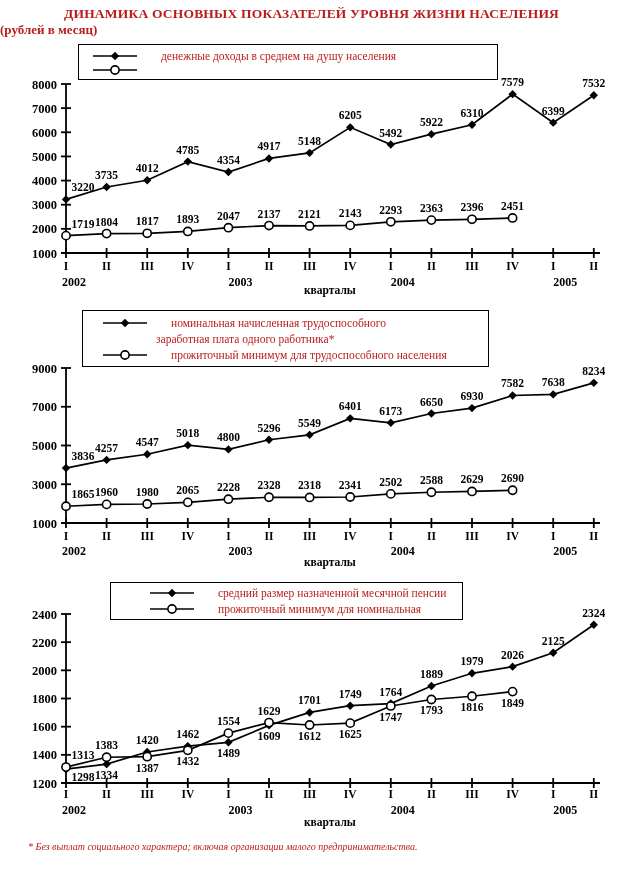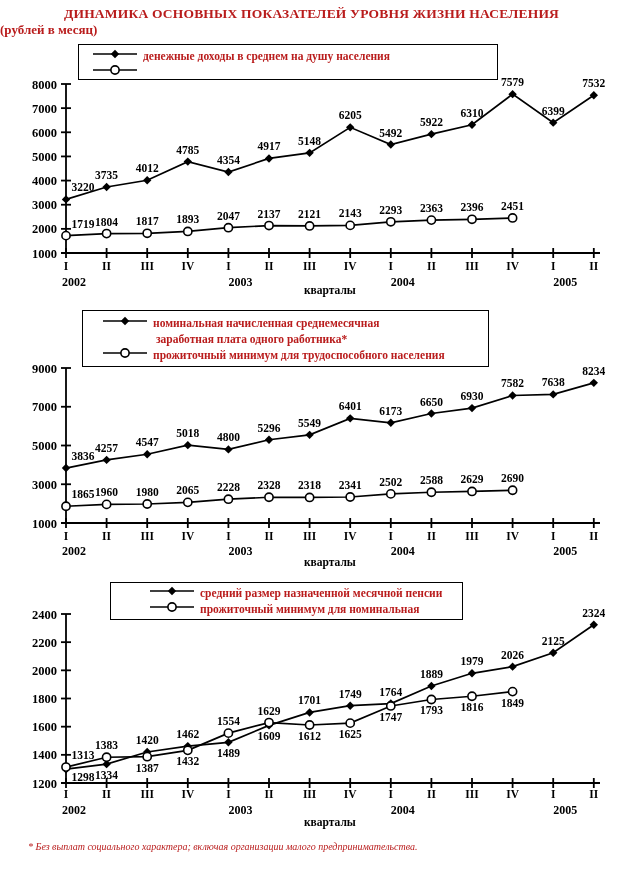--- a/index.html
+++ b/index.html
@@ -9,21 +9,21 @@
          font-weight:bold;font-size:13.5px;letter-spacing:.2px;}
   .subtitle{position:absolute;top:22px;left:0;width:623px;text-align:left;
          font-weight:bold;font-size:13px;}
   svg.chart{position:absolute;left:0;}
   svg text{font-family:"Liberation Serif",serif;font-weight:bold;fill:#000;}
   .legend{position:absolute;box-sizing:border-box;border:1.6px solid #000;background:#fff;
           display:flex;flex-direction:column;justify-content:center;}
   #legend-0{left:78px;top:44px;width:420px;height:36px;padding-left:14px;}
   #legend-1{left:82px;top:310px;width:407px;height:57px;padding-left:20px;}
   #legend-2{left:110px;top:582px;width:353px;height:38px;padding-left:39px;}
-  .legend-row{display:flex;gap:6px;font-weight:bold;font-size:11.5px;
+  .legend-row{display:flex;align-items:center;gap:24px;font-weight:normal;font-size:11.5px;
           line-height:16px;white-space:nowrap;}
   .legend-row .cont{margin-left:53px;}
   .footnote{position:absolute;left:28px;top:841px;font-style:italic;font-size:10px;}
 </style>
 </head>
 <body>
 
 <div class="page">
   <div class="title">ДИНАМИКА ОСНОВНЫХ ПОКАЗАТЕЛЕЙ УРОВНЯ ЖИЗНИ НАСЕЛЕНИЯ</div>
   <div class="subtitle">(рублей в месяц)</div>
@@ -358,21 +358,21 @@
           <circle cx="22" cy="6" r="4.1" fill="#fff" stroke="#000" stroke-width="1.6"></circle>
         </svg>
       </div>
     </div>
   <div class="legend" id="legend-1">
       <div class="legend-row">
         <svg width="44" height="12">
           <line x1="0" y1="6" x2="44" y2="6" stroke="#000" stroke-width="1.7"></line>
           <path d="M22,1.7999999999999998 L26.2,6 L22,10.2 L17.8,6 Z" fill="#000"></path>
         </svg>
-        <span>номинальная начисленная среднемесячная</span>
+        <span>номинальная начисленная трудоспособного</span>
       </div>
       <div class="legend-row">
         <span class="cont">заработная плата одного работника*</span>
       </div>
       <div class="legend-row">
         <svg width="44" height="12">
           <line x1="0" y1="6" x2="44" y2="6" stroke="#000" stroke-width="1.7"></line>
           <circle cx="22" cy="6" r="4.1" fill="#fff" stroke="#000" stroke-width="1.6"></circle>
         </svg>
         <span>прожиточный минимум для трудоспособного населения</span>

